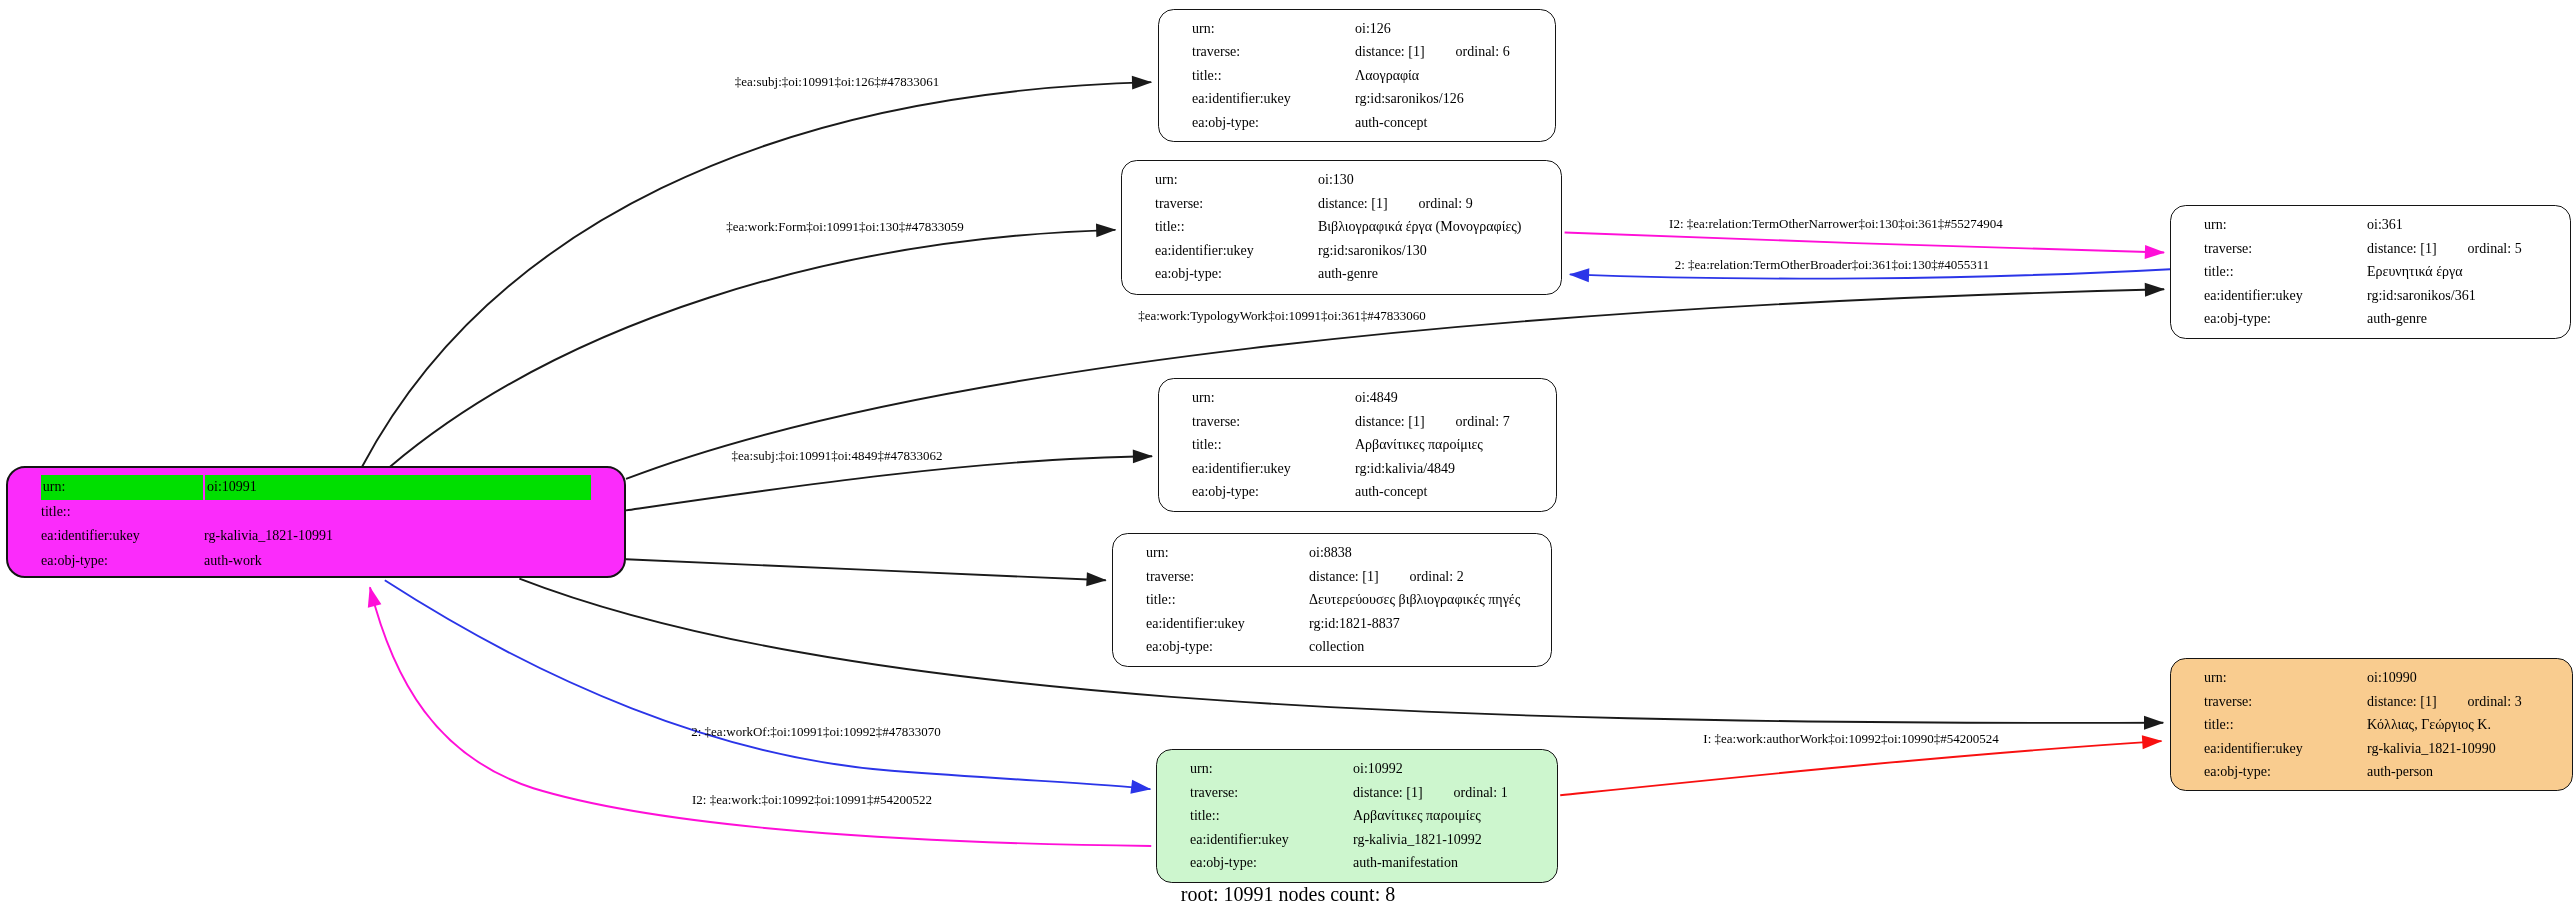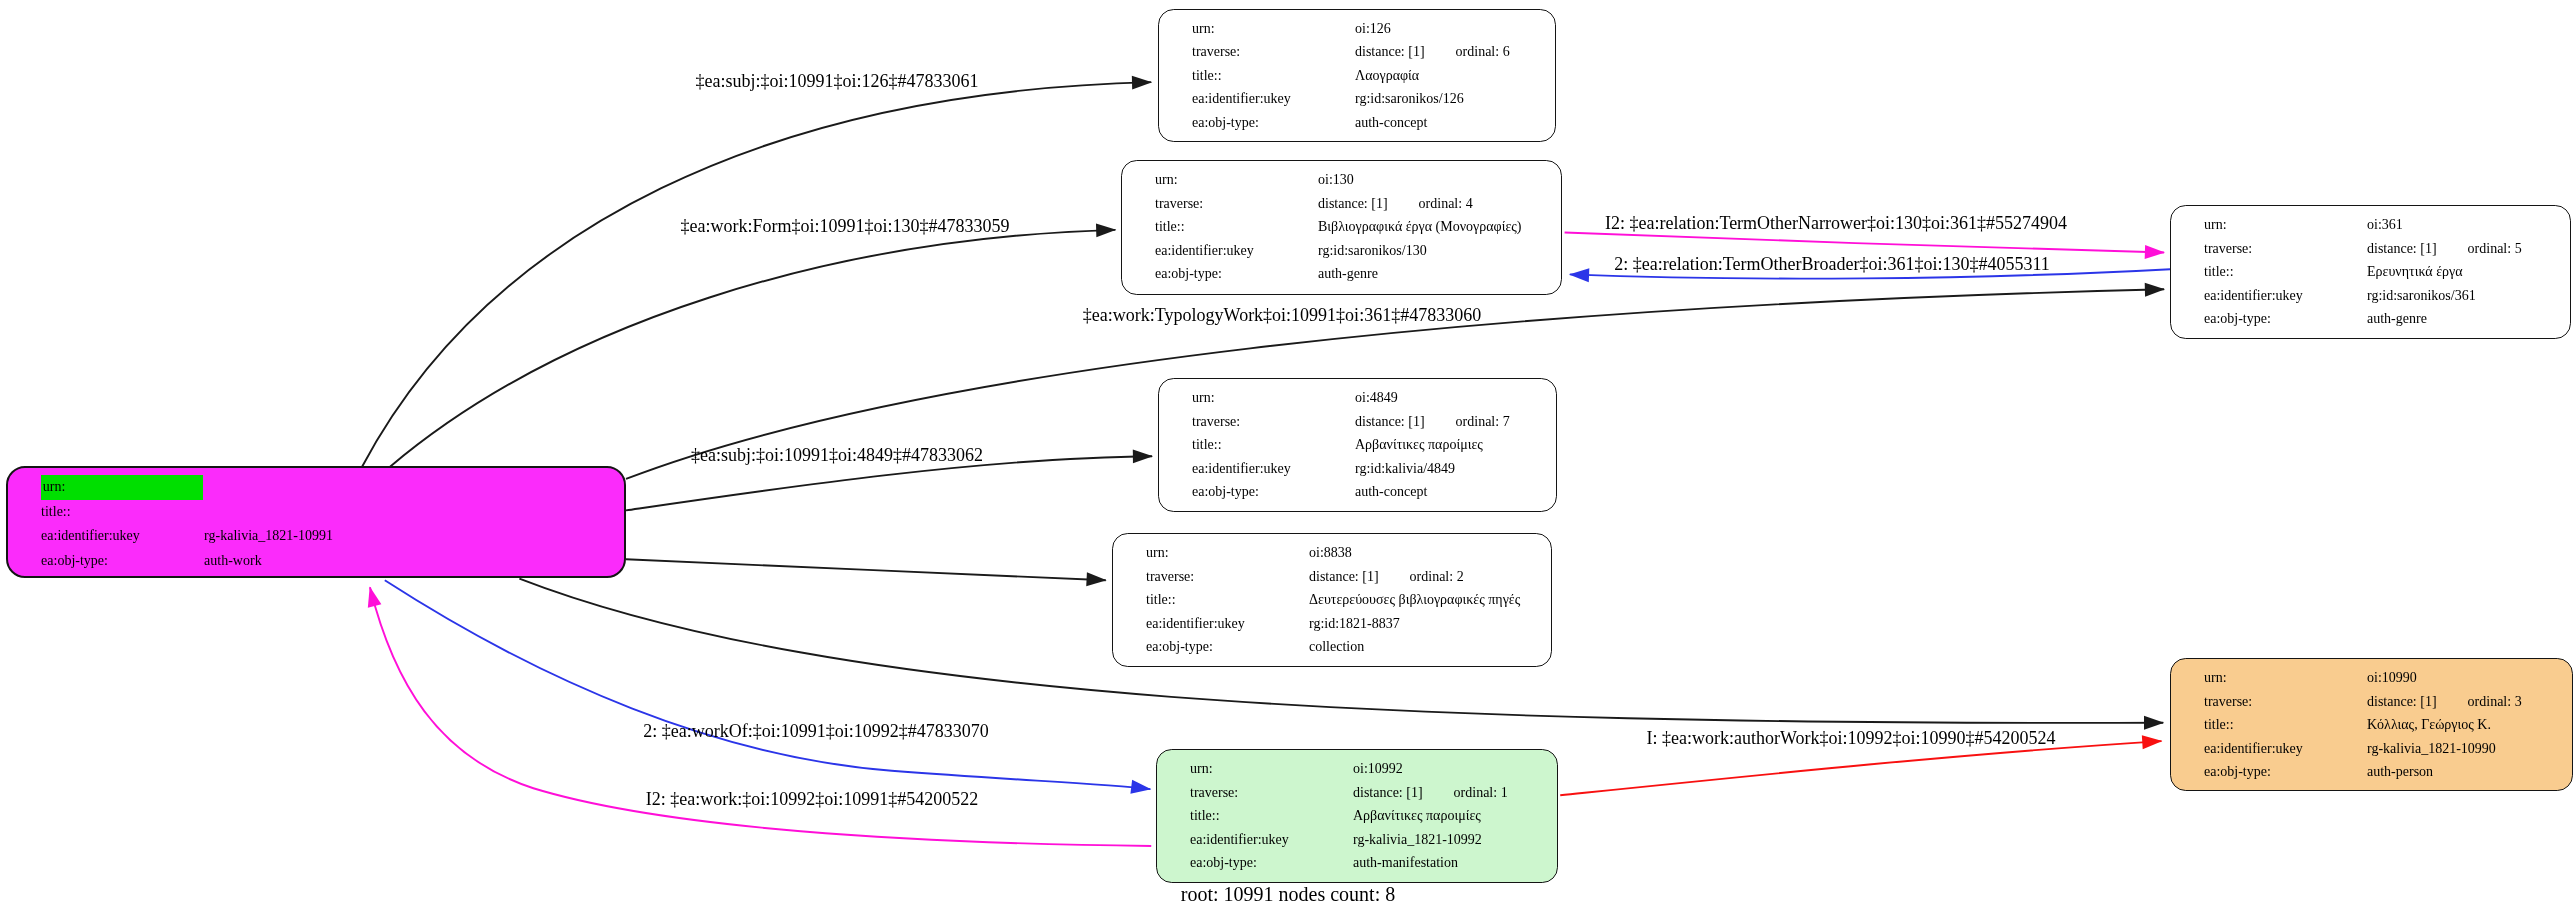--- a/index.html
+++ b/index.html
@@ -17,21 +17,21 @@
   .node .lbl{flex:0 0 163px;}
   .node .val{white-space:pre;}
   .node .ord{margin-left:31px;}
   .node-root{background:#FB2BFB;border-width:2.6px;border-radius:19px;}
   .node-root .row{line-height:24.5px;}
   .node-root .row-green .lbl{background:#00DF00;flex-basis:160px;margin-right:2.6px;padding-left:1.7px;}
   .node-root .row-green .val{background:#00DF00;flex:1 1 auto;padding-left:1.7px;}
   .node-green{background:#CDF6CE;}
   .node-orange{background:#F9CC8F;}
   .edge-label{
-    position:absolute;white-space:nowrap;font-size:18px;line-height:23px;
+    position:absolute;white-space:nowrap;font-size:13px;line-height:23px;
     transform:translateX(-50%);
   }
   .caption{position:absolute;white-space:nowrap;font-size:20px;transform:translateX(-50%);}
 </style>
 </head>
 <body>
 
 <div id="canvas">
 
   <svg class="edges" width="2576" height="915" viewBox="0 0 2947 1047">
@@ -59,21 +59,21 @@
       <path stroke="#2B35E8" marker-end="url(#m-blue)" d="M 440 664 C 620 780, 820 866, 1020 882 C 1160 893, 1260 896, 1316 903"></path>
       <path stroke="#FF0FD8" marker-end="url(#m-magenta)" d="M 1317 968 C 1040 965, 760 948, 610 902 C 500 866, 450 780, 423 672"></path>
       <path stroke="#F81010" marker-end="url(#m-red)" d="M 1785 910 C 2000 888, 2250 862, 2473 848"></path>
       <path stroke="#FF0FD8" marker-end="url(#m-magenta)" d="M 1790 266 C 2000 275, 2270 283, 2476 289"></path>
       <path stroke="#2B35E8" marker-end="url(#m-blue)" d="M 2483 308 C 2260 320, 2000 322, 1796 314"></path>
     </g>
   </svg>
 
   <div class="node node-root" style="left:6.1px;top:466px;width:620px;height:112px;">
     <div class="row row-green">
-      <span class="lbl">urn:</span>
+      <span class="lbl">urn:</span><span class="val">oi:10991</span>
     </div>
     <div class="row">
       <span class="lbl">title::</span>
     </div>
     <div class="row">
       <span class="lbl">ea:identifier:ukey</span><span class="val">rg-kalivia_1821-10991</span>
     </div>
     <div class="row">
       <span class="lbl">ea:obj-type:</span><span class="val">auth-work</span>
     </div>
@@ -95,21 +95,21 @@
     <div class="row">
       <span class="lbl">ea:obj-type:</span><span class="val">auth-concept</span>
     </div>
   </div>
 
   <div class="node" style="left:1121px;top:160px;width:441px;height:135px;">
     <div class="row">
       <span class="lbl">urn:</span><span class="val">oi:130</span>
     </div>
     <div class="row">
-      <span class="lbl">traverse:</span><span class="val">distance: [1]</span><span class="val ord">ordinal: 4</span>
+      <span class="lbl">traverse:</span><span class="val">distance: [1]</span><span class="val ord">ordinal: 9</span>
     </div>
     <div class="row">
       <span class="lbl">title::</span><span class="val">Βιβλιογραφικά έργα (Μονογραφίες)</span>
     </div>
     <div class="row">
       <span class="lbl">ea:identifier:ukey</span><span class="val">rg:id:saronikos/130</span>
     </div>
     <div class="row">
       <span class="lbl">ea:obj-type:</span><span class="val">auth-genre</span>
     </div>

